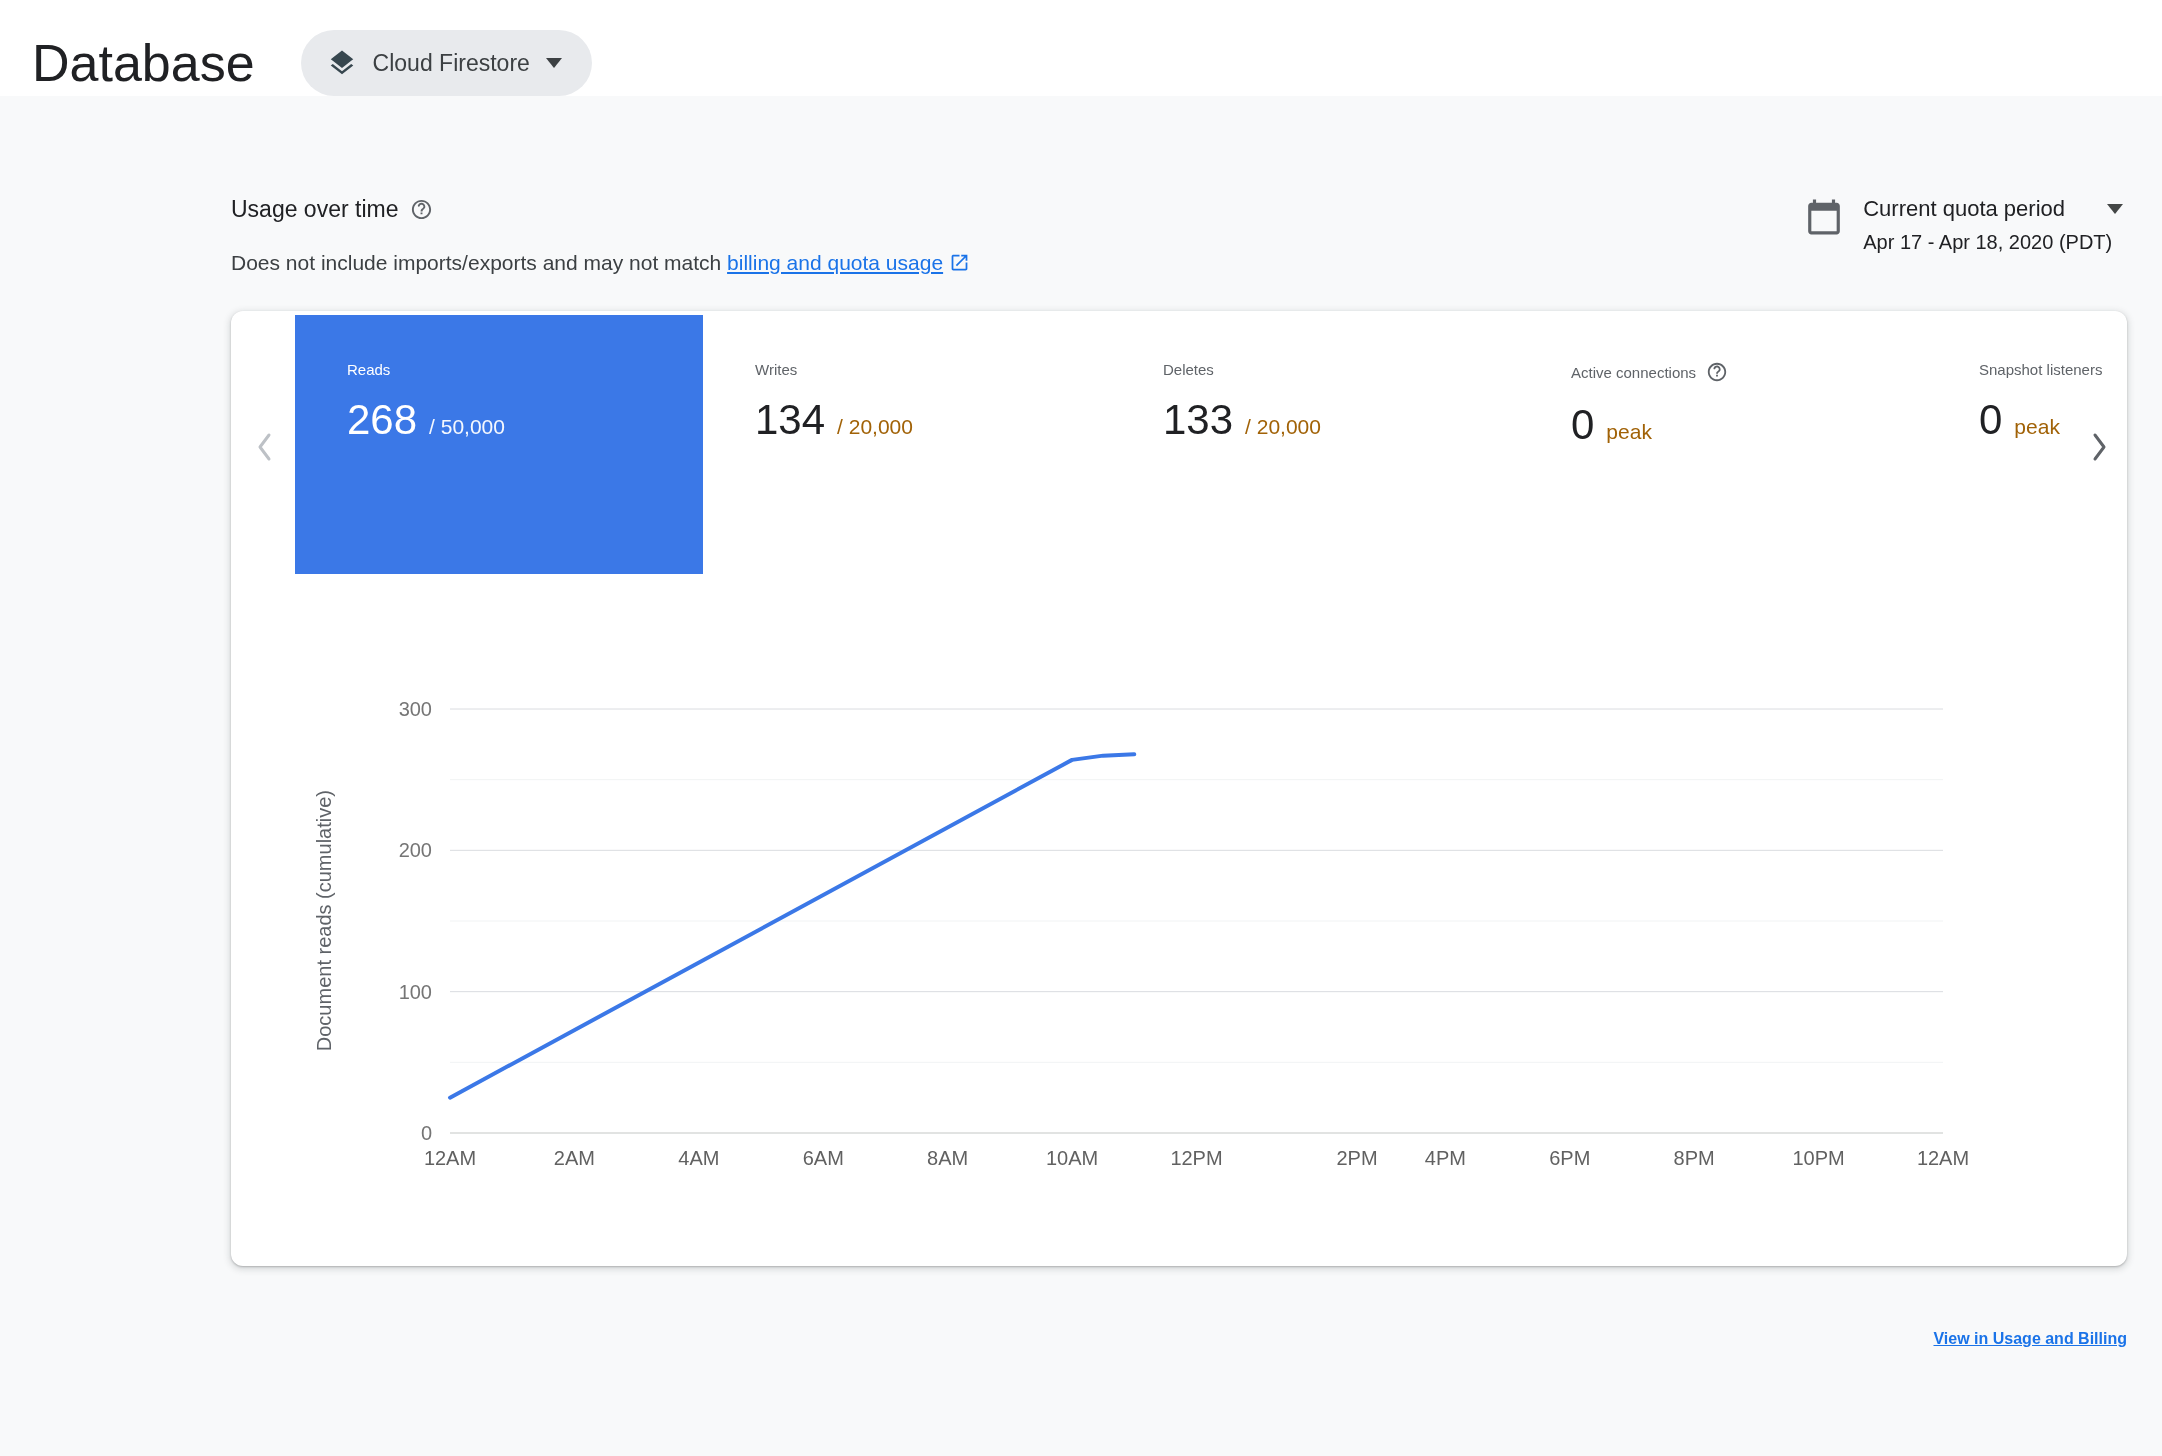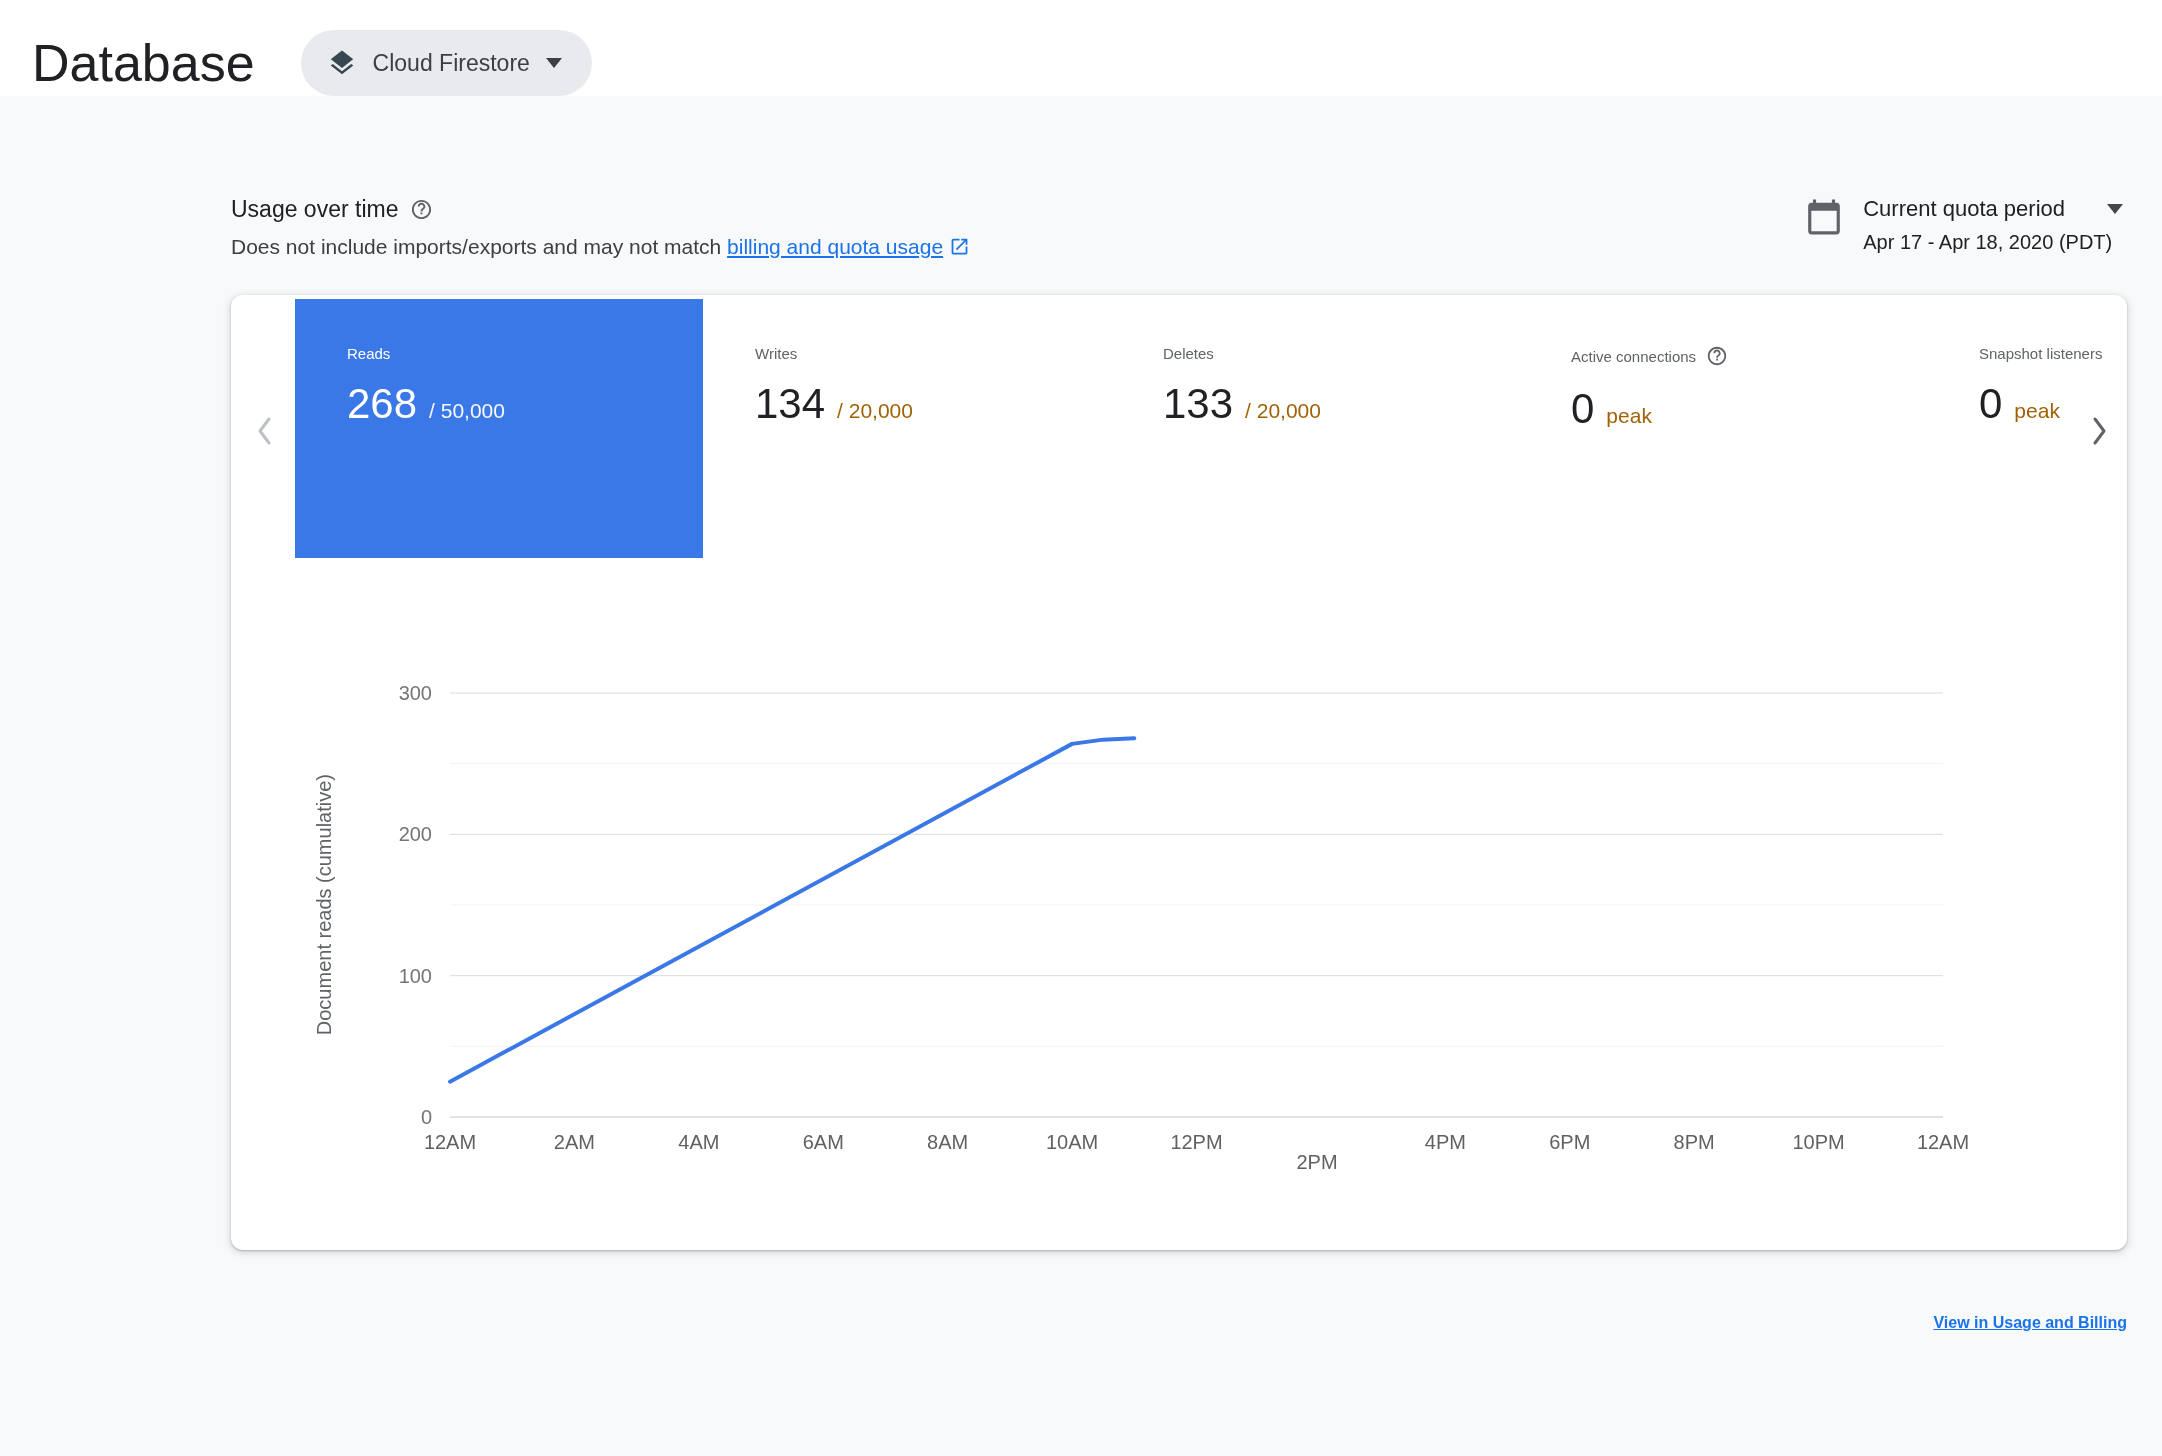--- a/index.html
+++ b/index.html
@@ -30,21 +30,21 @@
          padding:8px 4px 20px; cursor:pointer; }
   .tab.active { color:#1a73e8; padding-bottom:16px; border-bottom:4px solid #1a73e8; }
 
   
   .content { flex:1 1 auto; background:#f8f9fa; }
   .container { width:1896px; margin-left:231px; }
 
   .section-header { display:flex; justify-content:space-between; align-items:flex-start; margin-top:100px; }
   .heading-row { display:flex; align-items:center; gap:12px; }
   .section-title { font-size:23px; font-weight:500; color:#202124; }
-  .subtitle { margin-top:12px; font-size:21px; color:#3c4043; }
+  .subtitle { margin-top:28px; font-size:21px; color:#3c4043; }
   .subtitle a { color:#1a73e8; text-decoration:underline; cursor:pointer; }
   .subtitle svg { vertical-align:-3px; margin-left:6px; }
 
   .period-controls { display:flex; align-items:flex-start; gap:20px; padding-right:4px; }
   .quota-label-row { display:flex; align-items:center; font-size:22px; font-weight:500; color:#202124; cursor:pointer; }
   .quota-label-row .caret-down { margin-left:42px; border-top-color:#444746; }
   .quota-range { margin-top:9px; font-size:20px; font-weight:500; color:#202124; }
 
   
   .card {
@@ -212,21 +212,21 @@
           <span class="y-tick" style="top: 282.667px;">100</span>
           <span class="y-tick" style="top: 141.333px;">200</span>
           <span class="y-tick" style="top: 0px;">300</span>
           <span class="x-tick" style="left: 0px;">12AM</span>
           <span class="x-tick" style="left: 124.417px;">2AM</span>
           <span class="x-tick" style="left: 248.833px;">4AM</span>
           <span class="x-tick" style="left: 373.25px;">6AM</span>
           <span class="x-tick" style="left: 497.667px;">8AM</span>
           <span class="x-tick" style="left: 622.083px;">10AM</span>
           <span class="x-tick" style="left: 746.5px;">12PM</span>
-          <span class="x-tick" style="left: 867px; margin-top: 20px;">2PM</span>
+          <span class="x-tick" style="left: 907px;">2PM</span>
           <span class="x-tick" style="left: 995.333px;">4PM</span>
           <span class="x-tick" style="left: 1119.75px;">6PM</span>
           <span class="x-tick" style="left: 1244.17px;">8PM</span>
           <span class="x-tick" style="left: 1368.58px;">10PM</span>
           <span class="x-tick" style="left: 1493px;">12AM</span>
         </div>
 
     </div>
 
     <div class="footer-row">

